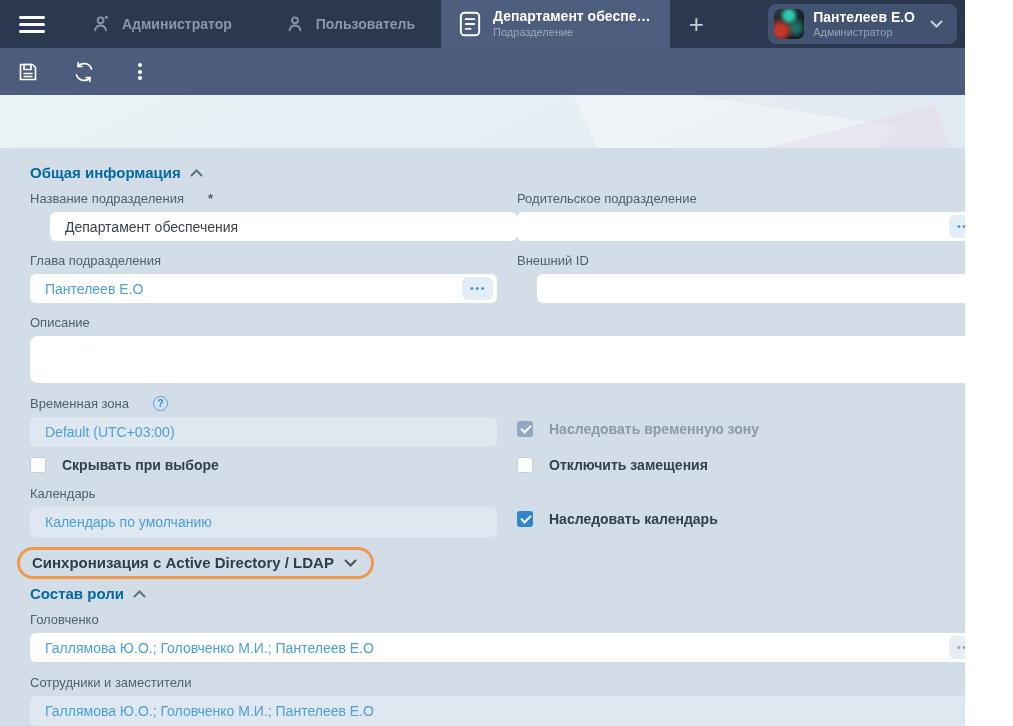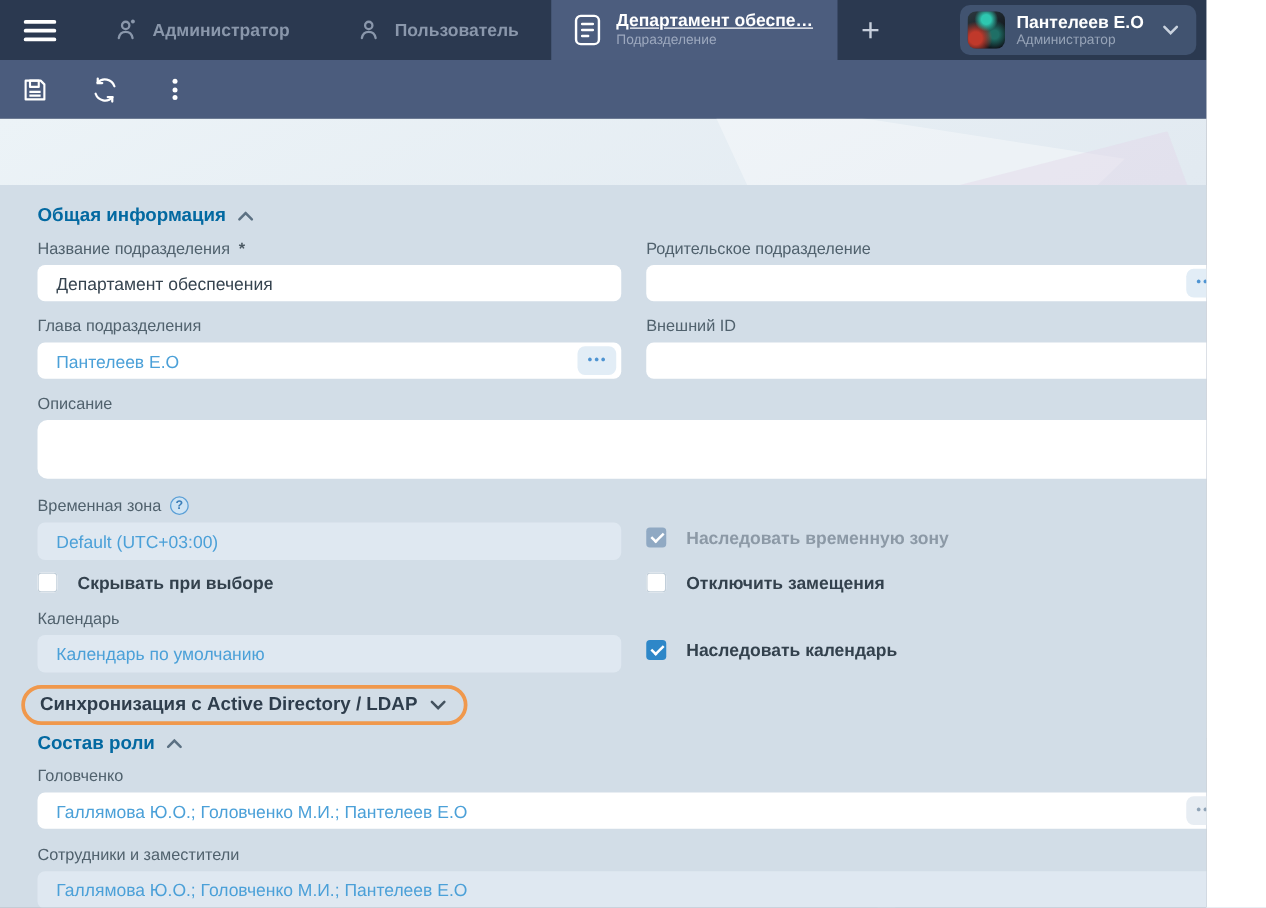--- a/index.html
+++ b/index.html
@@ -9,21 +9,21 @@
 
   
   .topbar { position:relative; height:48px; background:#2B3950; display:flex; align-items:stretch; }
   .burger { width:64px; display:flex; align-items:center; justify-content:center; cursor:pointer; }
   .burger .bars { width:26px; }
   .burger .bars span { display:block; height:3px; background:#fff; border-radius:2px; margin:4px 0; }
   .tab { display:flex; align-items:center; gap:10px; padding:0 26px; color:#8A97AB; font-size:14px; font-weight:700; cursor:pointer; }
   .tab svg { flex:0 0 auto; }
   .tab-active { background:#4C5D7E; color:#fff; padding:0 20px 0 16px; min-width:212px; }
   .tab-active .tab-txt { display:flex; flex-direction:column; line-height:1.25; }
-  .tab-active .tab-title { font-size:14px; font-weight:700; color:#fff; white-space:nowrap;text-decoration:underline; }
+  .tab-active .tab-title { font-size:14px; font-weight:700; color:#fff; white-space:nowrap; }
   .tab-active .tab-sub { font-size:11px; font-weight:400; color:#9CA8BE; }
   .newtab { width:52px; display:flex; align-items:center; justify-content:center; color:#C7CFDC; font-size:26px; font-weight:300; cursor:pointer; }
   .userchip { position:absolute; right:8px; top:4px; height:40px; display:flex; align-items:center; gap:9px; background:#415370; border-radius:8px; padding:0 14px 0 6px; cursor:pointer; }
   .avatar { width:30px; height:30px; border-radius:7px; background:
       radial-gradient(circle at 50% 22%, #2ec7b0 0 14%, rgba(46,199,176,0) 34%),
       radial-gradient(circle at 22% 72%, #c0392b 0 16%, rgba(192,57,43,0) 42%),
       radial-gradient(circle at 72% 62%, #1f6f66 0 12%, rgba(31,111,102,0) 40%),
       linear-gradient(150deg,#2d3a40 0%, #10151b 70%); }
   .user-meta { display:flex; flex-direction:column; line-height:1.2; }
   .user-name { color:#fff; font-size:14px; font-weight:700; }
@@ -46,26 +46,26 @@
   .cardtab { position:absolute; left:20px; top:20px; width:94px; height:34px; background:#D5E1EA; border:1px solid #A7C0D2; border-bottom:none; border-radius:9px 9px 0 0; display:flex; align-items:center; justify-content:center; font-size:13px; color:#33424E; cursor:pointer; z-index:3; }
 
   .panel { position:absolute; left:0; top:53px; width:990px; height:578px; background:#D2DDE7; border-top-right-radius:12px; z-index:2; }
   .panel-inner { padding:12px 6px 0 30px; }
 
   .scrollbar { position:absolute; left:989px; top:58px; width:7px; height:573px; background:#6E7A84; border-radius:2px; cursor:pointer; z-index:4; }
 
   .section-title { display:flex; align-items:center; gap:9px; font-size:15px; font-weight:700; color:#0369a1; margin:4px 0 10px; cursor:pointer; }
   .row { display:flex; gap:20px; margin-bottom:12px; }
   .col { flex:1; min-width:0; }
-  .flabel { font-size:13px; color:#50616D; margin-bottom:6px; display:flex; gap:7px; align-items:center; }
+  .flabel { font-size:13px; color:#50616D; margin-bottom:6px; display:flex; gap:24px; align-items:center; }
   .req { color:#4A5862; font-weight:700; }
   .inputbox { position:relative; }
   .tinput { width:100%; height:29px; border:none; outline:none; border-radius:6px; background:#fff; padding:0 40px 0 15px; font-size:14px; color:#35434F; font-family:"Liberation Sans",sans-serif; }
   .tinput::placeholder { color:#9AA8B4; }
-  .noell { padding-right:3px; }
+  .noell { padding-right:3px;margin-left:20px; }
   .disabledbox { background:#DFE8F1; color:#4BA0D8; height:30px; display:flex; align-items:center; padding:0 15px; border-radius:6px; font-size:14px; }
   .linkval { color:#4BA0D8 !important; }
   .tarea { width:954px; height:47px; border:none; outline:none; border-radius:8px; background:#fff; resize:none; padding:8px 14px; font-size:14px; color:#35434F; font-family:"Liberation Sans",sans-serif; }
   .ell-btn { position:absolute; right:4px; top:3px; width:31px; height:23px; border-radius:6px; background:#E2EDF6; display:flex; align-items:center; justify-content:center; cursor:pointer; }
   .ell-btn .dots { font-size:11px; letter-spacing:1.5px; color:#4E94D2; line-height:1; padding-left:1px; }
   .ell-muted { background:#E7EDF3; }
   .ell-muted .dots { color:#8FA3B6; }
 
   .cb-row { display:flex; align-items:flex-end; gap:16px; cursor:pointer; }
   .cbox { width:16px; height:16px; border-radius:3px; background:#fff; box-shadow:inset 0 0 0 1px #C2CFDA; position:relative; flex:0 0 auto; }

